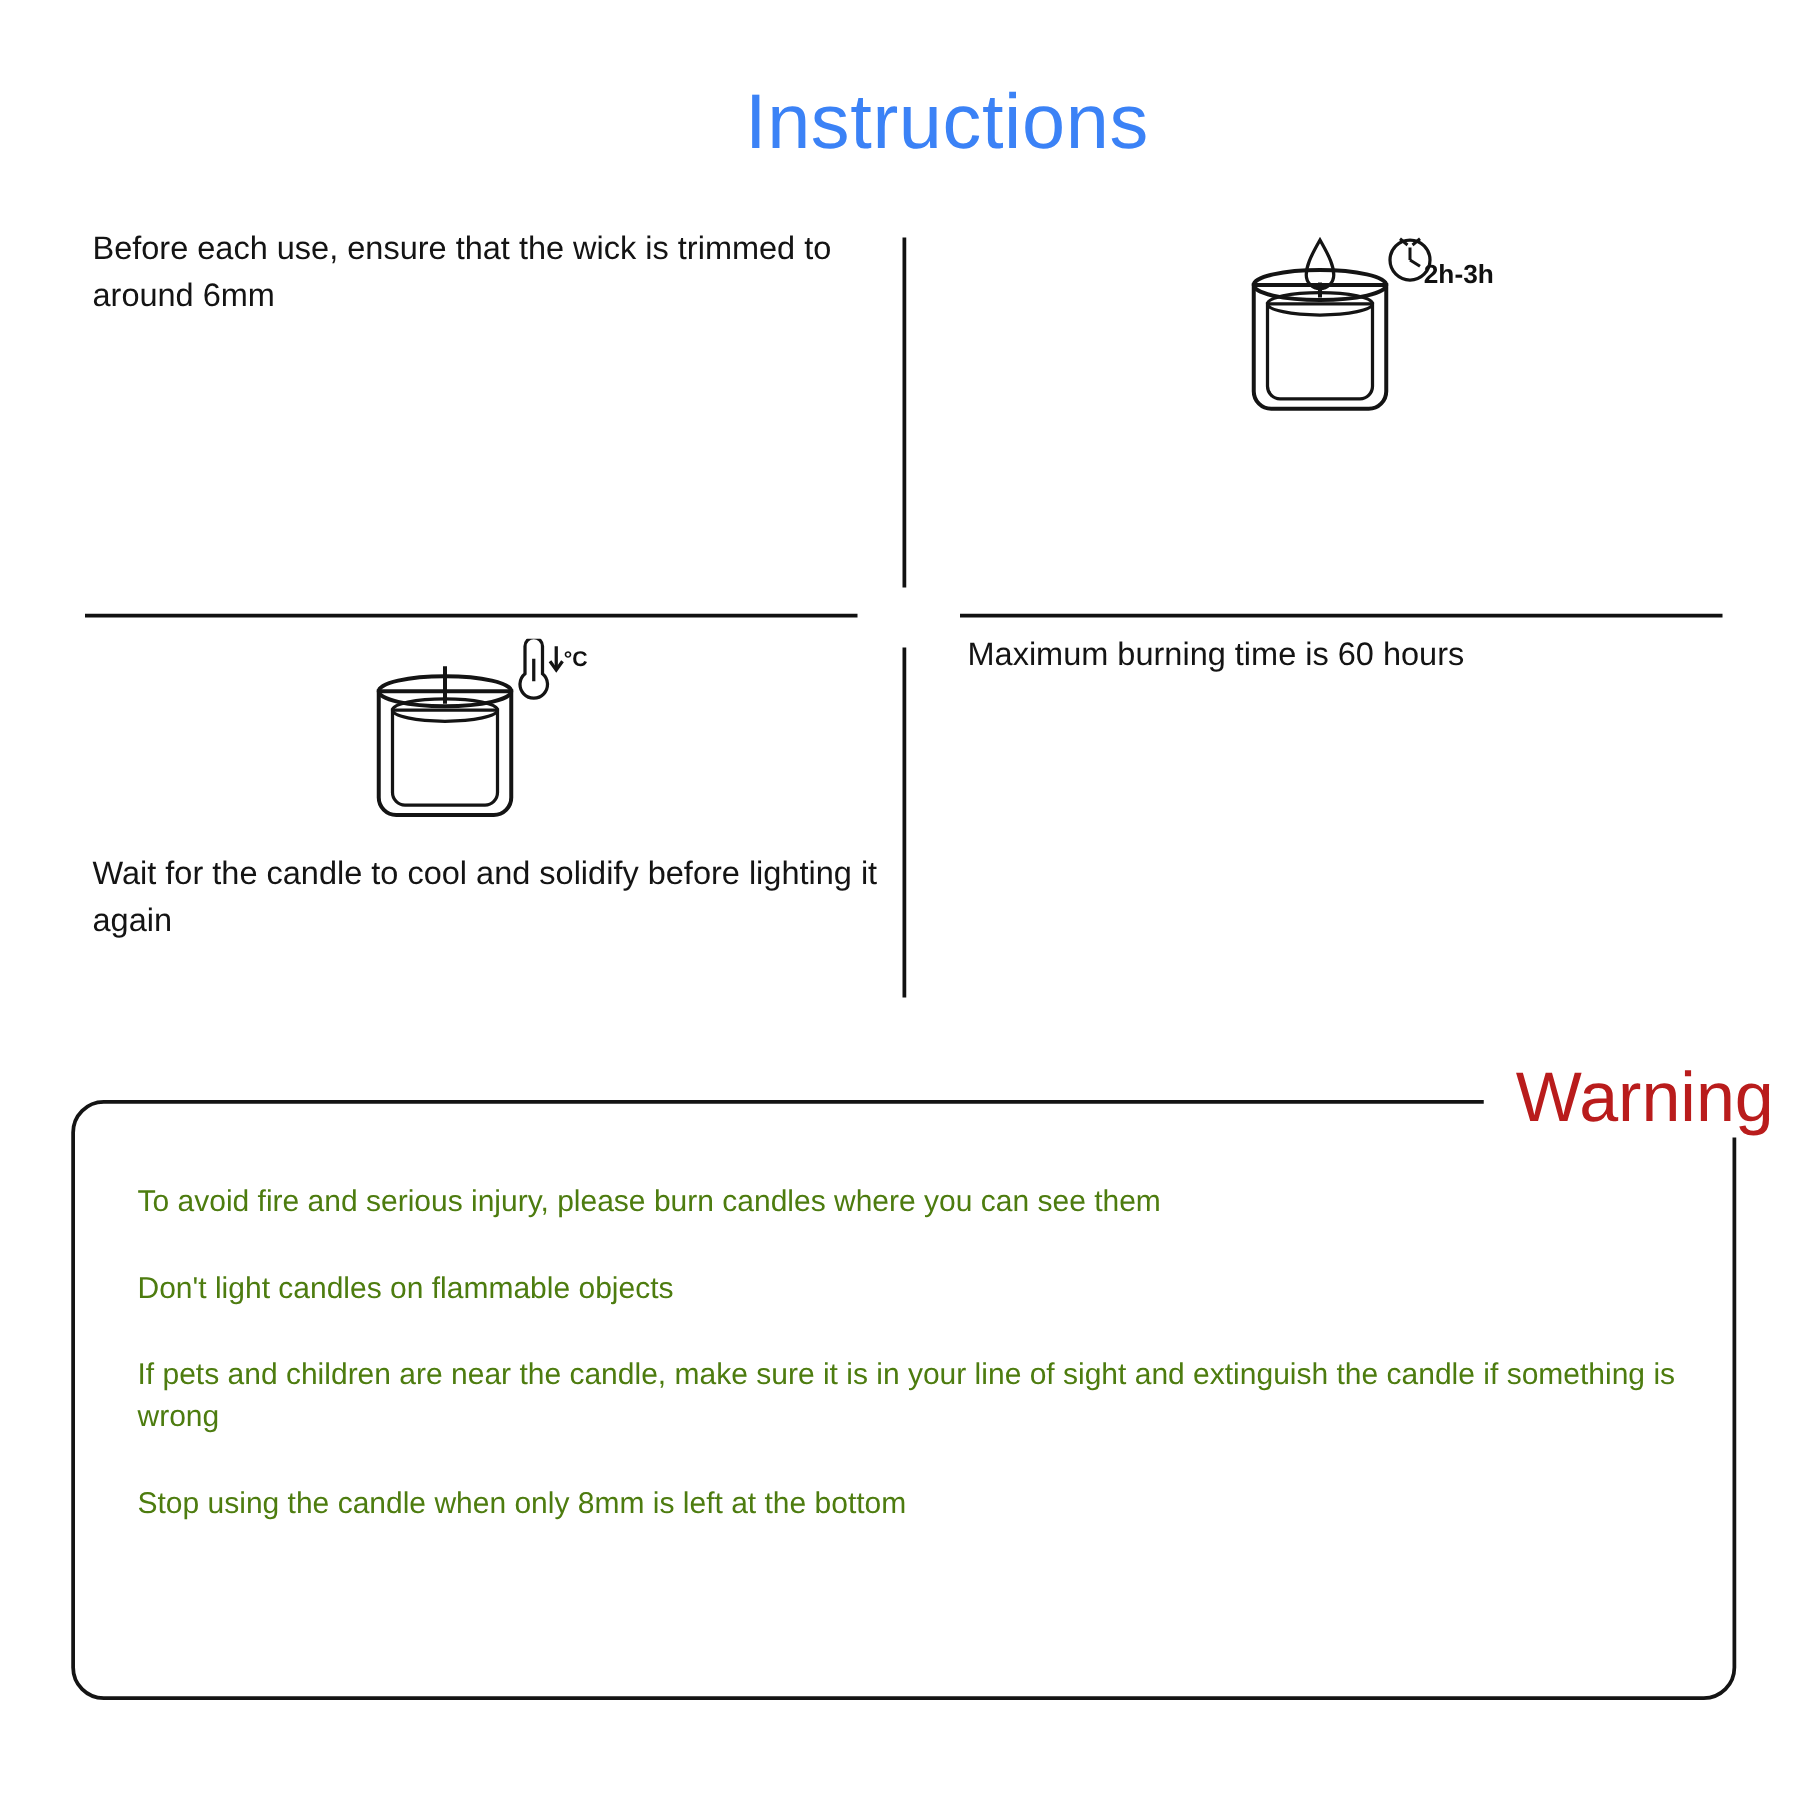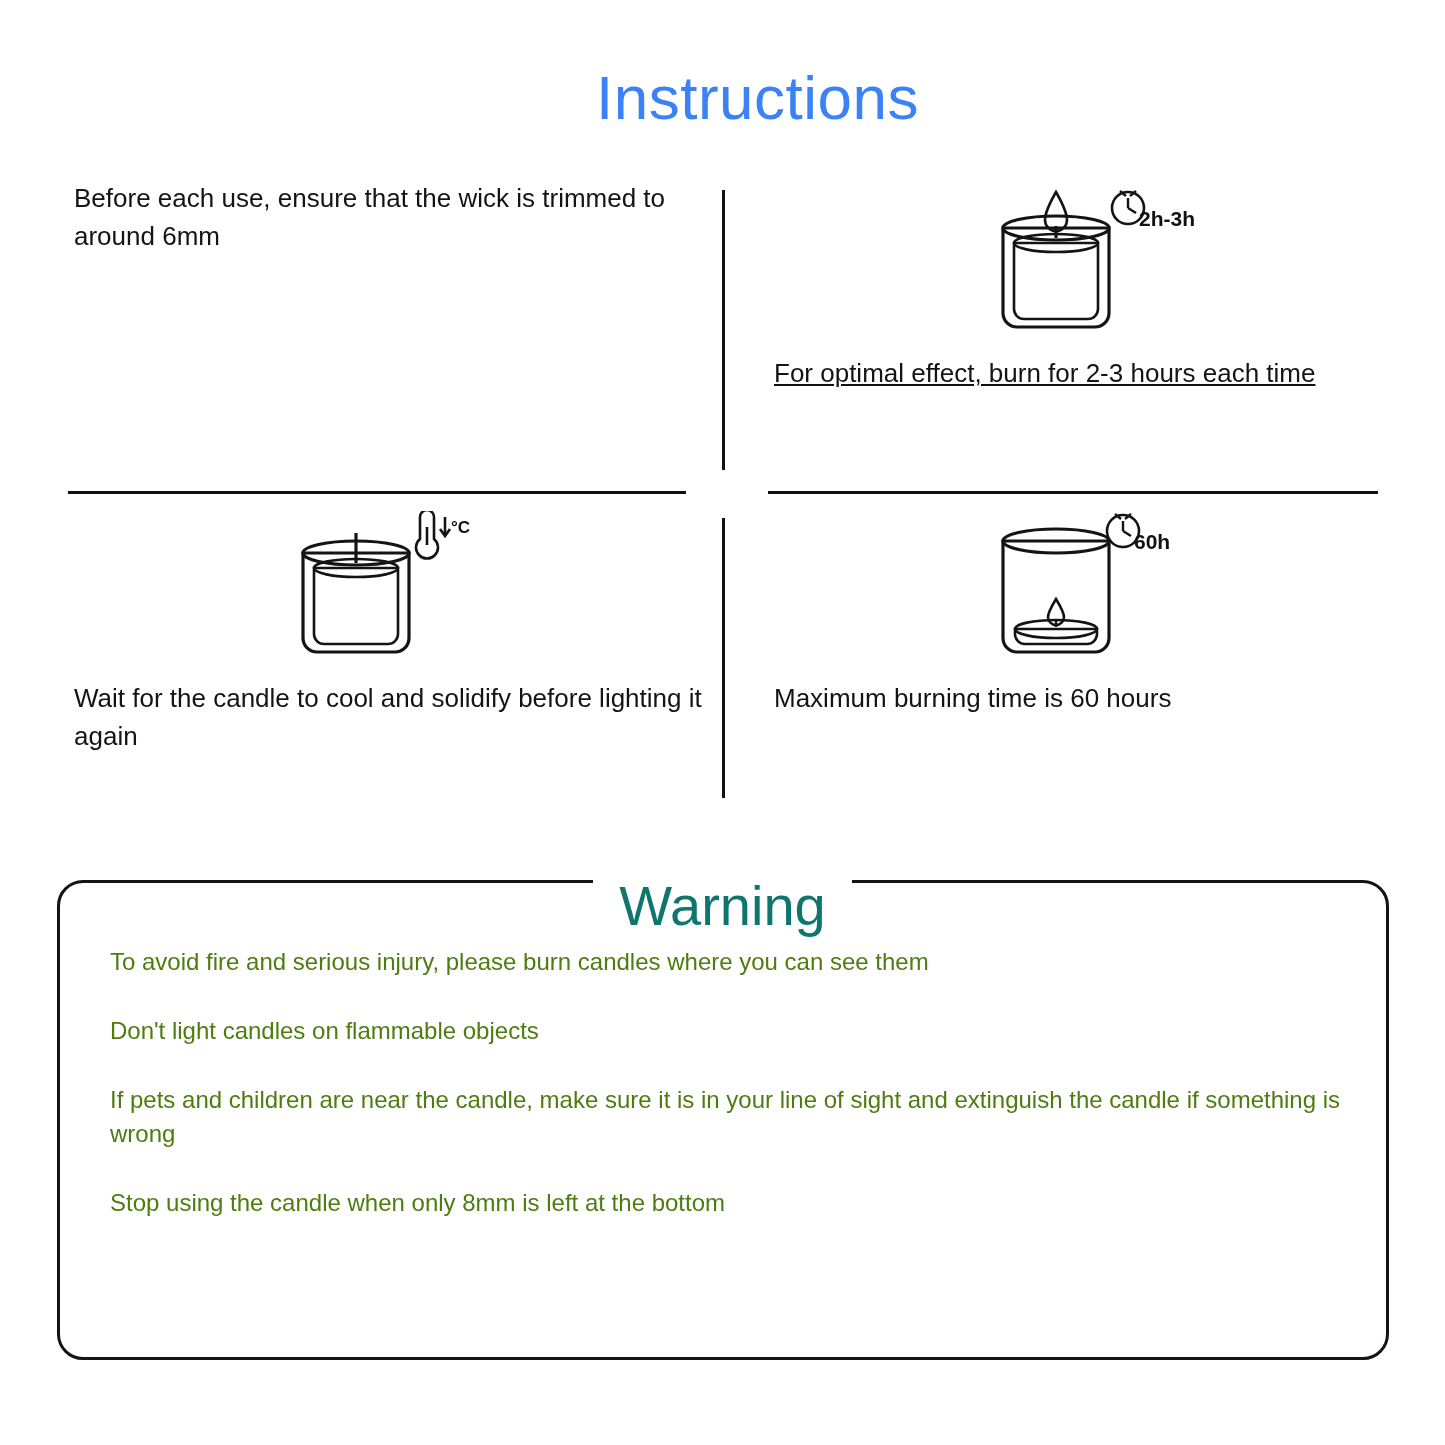--- a/index.html
+++ b/index.html
@@ -99,26 +99,25 @@
     height: 480px;
     border: 3px solid #141414;
     border-radius: 26px;
     box-sizing: border-box;
   }
   .warning-title {
     position: absolute;
     left: 0;
     top: 845px;
     width: 1445px;
-    text-align: center;
+    text-align: right;
     font-size: 56px;
     font-weight: 400;
-    color: #0f766e;
+    color: #b91c1c;
     z-index: 3;
-    margin-top: 28px;
   }
   .warning-title span {
     background: #ffffff;
     padding: 0 26px;
     display: inline-block;
     line-height: 64px;
   }
 
   .warning-list {
     position: absolute;
@@ -174,21 +173,20 @@
           <ellipse cx="93" cy="57" rx="42" ry="9" stroke-width="2.6"></ellipse>
 
           <circle cx="165" cy="22" r="16" stroke-width="2.6"></circle>
           <line x1="165" y1="22" x2="165" y2="12" stroke-width="2.4"></line>
           <line x1="165" y1="22" x2="173" y2="27" stroke-width="2.4"></line>
           <line x1="157" y1="5" x2="163" y2="10" stroke-width="2.4"></line>
           <line x1="173" y1="5" x2="167" y2="10" stroke-width="2.4"></line>
           <text class="lbl" x="176" y="40" stroke="none">2h-3h</text>
         </svg>
       </div>
-      <div class="cell-text">For optimal effect, burn for 2-3 hours each time</div>
     </div>
 
     <div class="cell c10">
       <div class="icon-wrap">
         <svg width="250" height="165" viewBox="0 0 250 165" fill="none" stroke="#141414" stroke-width="3.2">
           <line x1="93" y1="22" x2="93" y2="52"></line>
           <path d="M40 42 h106 v85 a14 14 0 0 1 -14 14 h-78 a14 14 0 0 1 -14 -14 z"></path>
           <ellipse cx="93" cy="42" rx="53" ry="12"></ellipse>
           <path d="M51 57 h84 v66 a10 10 0 0 1 -10 10 h-64 a10 10 0 0 1 -10 -10 z" stroke-width="2.6"></path>
           <ellipse cx="93" cy="57" rx="42" ry="9" stroke-width="2.6"></ellipse>
@@ -198,40 +196,20 @@
 
           <line x1="182" y1="6" x2="182" y2="24" stroke-width="2.6"></line>
           <path d="M177 18 l5 7 l5 -7" stroke-width="2.6"></path>
           <text class="lbl" x="188" y="22" stroke="none" style="font-size:17px">°C</text>
         </svg>
       </div>
       <div class="cell-text">Wait for the candle to cool and solidify before lighting it again</div>
     </div>
 
     <div class="cell c11">
-      <div class="icon-wrap">
-        <svg width="250" height="165" viewBox="0 0 250 165" fill="none" stroke="#141414" stroke-width="3.2">
-
-          <path d="M40 30 h106 v97 a14 14 0 0 1 -14 14 h-78 a14 14 0 0 1 -14 -14 z"></path>
-          <ellipse cx="93" cy="30" rx="53" ry="12"></ellipse>
-
-          <path d="M52 118 h82 v5 a10 10 0 0 1 -10 10 h-62 a10 10 0 0 1 -10 -10 z" stroke-width="2.6"></path>
-          <ellipse cx="93" cy="118" rx="41" ry="9" stroke-width="2.6"></ellipse>
-
-          <path d="M93 88 c6 10 8 14 8 18 a8 8 0 0 1 -16 0 c0 -4 2 -8 8 -18 z" stroke-width="2.6"></path>
-          <line x1="93" y1="110" x2="93" y2="116" stroke-width="2.4"></line>
-
-          <circle cx="160" cy="20" r="16" stroke-width="2.6"></circle>
-          <line x1="160" y1="20" x2="160" y2="10" stroke-width="2.4"></line>
-          <line x1="160" y1="20" x2="168" y2="25" stroke-width="2.4"></line>
-          <line x1="152" y1="3" x2="158" y2="8" stroke-width="2.4"></line>
-          <line x1="168" y1="3" x2="162" y2="8" stroke-width="2.4"></line>
-          <text class="lbl" x="171" y="38" stroke="none">60h</text>
-        </svg>
-      </div>
       <div class="cell-text">Maximum burning time is 60 hours</div>
     </div>
 
   </div>
 
   <div class="warning-box"></div>
   <div class="warning-title">
     <span>Warning</span>
   </div>
 

